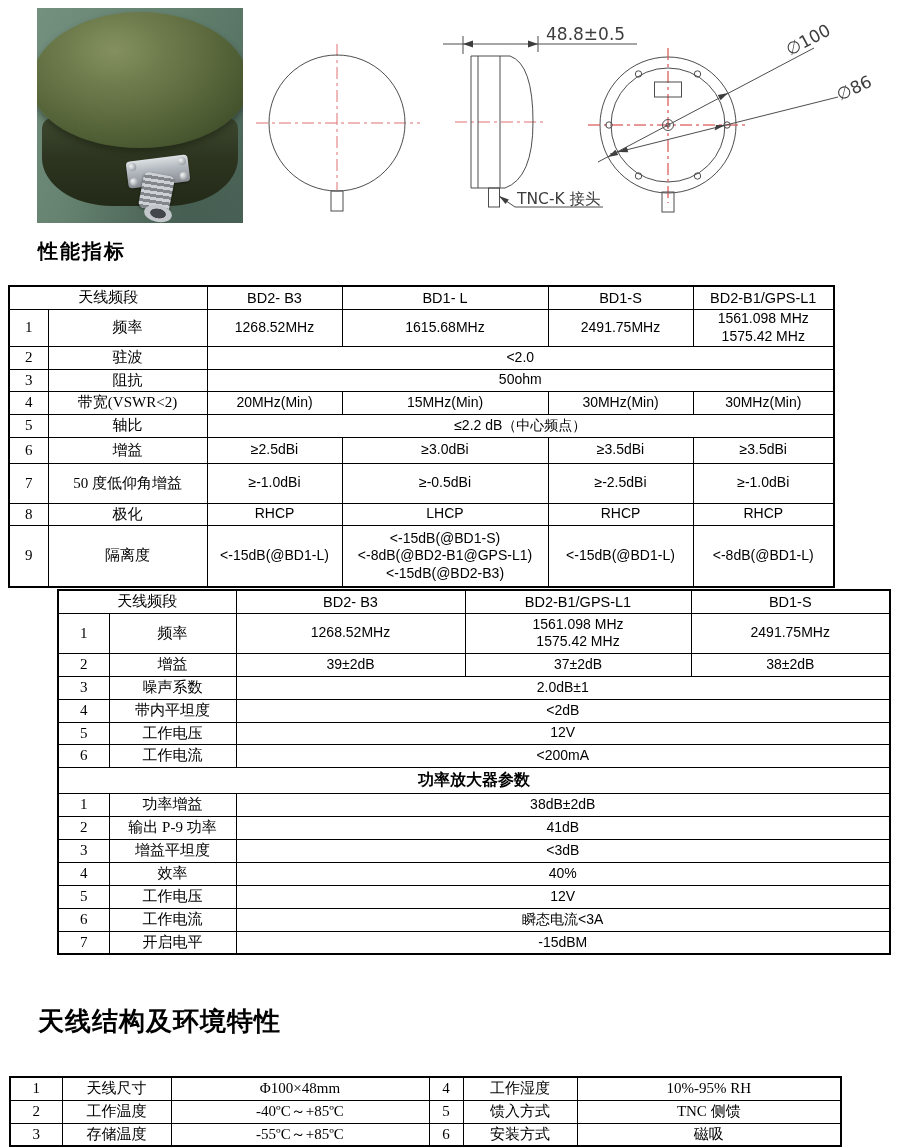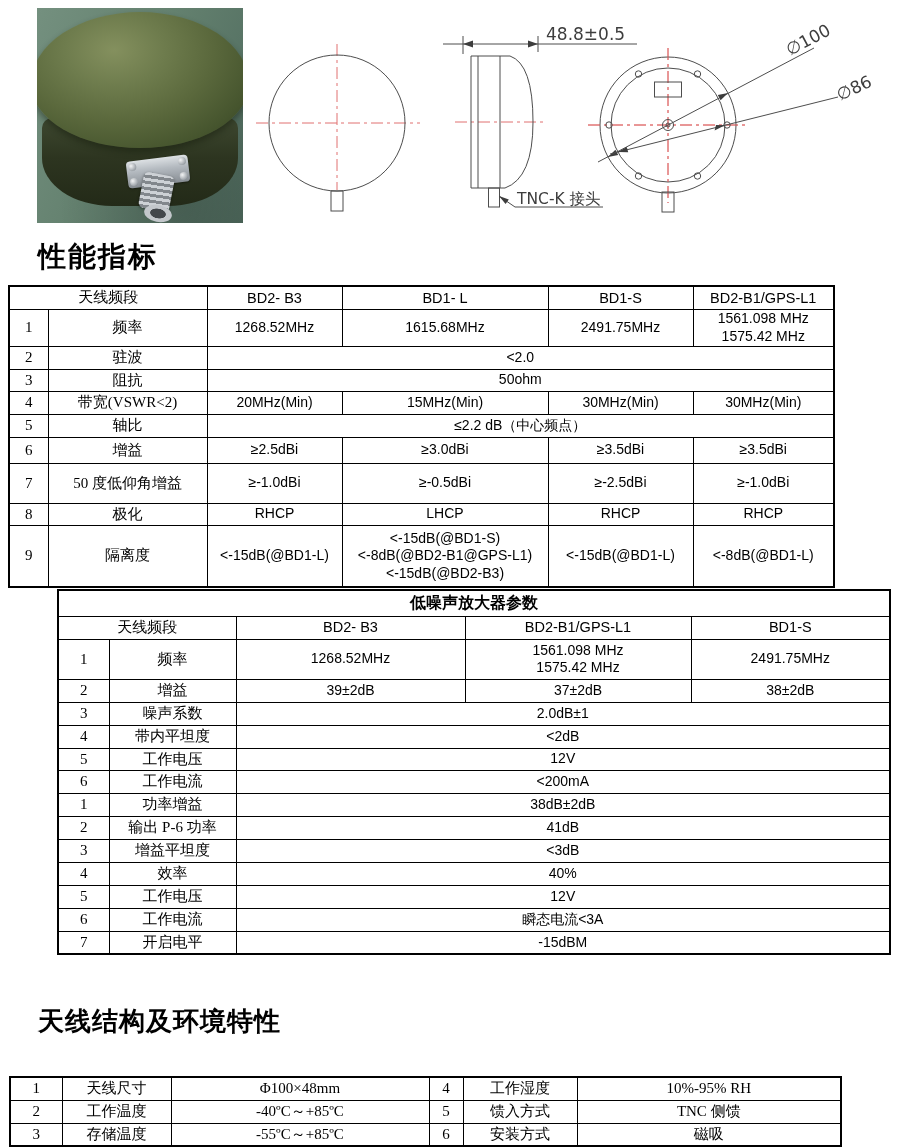--- a/index.html
+++ b/index.html
@@ -29,21 +29,21 @@
   .screw.s3{left:2px;bottom:2px}.screw.s4{right:2px;bottom:2px}
   .conn-barrel{position:absolute;left:104px;top:166px;width:31px;height:36px;border-radius:5px;
        transform:rotate(11deg);
        background:repeating-linear-gradient(178deg,#cdd1d5 0 3px,#82878c 3px 6px);
        box-shadow:0 1px 3px rgba(0,0,0,.45);}
   .conn-tip{position:absolute;left:107px;top:197px;width:28px;height:17px;border-radius:50%;
        transform:rotate(11deg);
        background:radial-gradient(ellipse at 50% 50%,#43474b 0 38%,#c3c7cb 42% 72%,#8d9297 100%);}
 
   
-  .title1{position:absolute;left:38px;top:238px;font-size:28px;font-weight:bold;
+  .title1{position:absolute;left:38px;top:238px;font-size:20px;font-weight:bold;
           font-family:"Liberation Sans",sans-serif;letter-spacing:2px;}
   .title2{position:absolute;left:38px;top:1004px;font-size:26px;font-weight:bold;
           font-family:Liberation Sans, sans-serif;letter-spacing:1px;}
 
   
   table.spec{position:absolute;border-collapse:collapse;table-layout:fixed;
              border:2px solid #000;}
   table.spec td{border:1px solid #000;text-align:center;vertical-align:middle;
                 padding:0 3px;white-space:pre-line;line-height:1.25;overflow:hidden;}
   td.num{font-family:"Liberation Serif",serif;font-size:15px;}
@@ -231,23 +231,20 @@
 
   <table class="spec" id="t2" style="left:57px;top:589px;width:832px;">
     <colgroup>
       <col style="width:51px">
         <col style="width:127px">
         <col style="width:229px">
       <col style="width:226px">
         <col style="width:199px">
     </colgroup>
     <tbody>
-        <tr style="height:26px">
-          <td colspan="5" class="sec">低噪声放大器参数</td>
-        </tr>
     <tr style="height:23px">
       <td colspan="2" class="hd zh">天线频段</td>
       <td class="hd">BD2- B3</td>
       <td class="hd">BD2-B1/GPS-L1</td>
       <td class="hd">BD1-S</td>
     </tr>
     <tr style="height:40px">
       <td class="num">1</td>
           <td class="zh">频率</td>
       <td class="val">1268.52MHz</td>
@@ -275,28 +272,31 @@
     <tr style="height:22px">
       <td class="num">5</td>
           <td class="zh">工作电压</td>
       <td colspan="3" class="val">12V</td>
     </tr>
     <tr style="height:23px">
       <td class="num">6</td>
           <td class="zh">工作电流</td>
       <td colspan="3" class="val">&lt;200mA</td>
     </tr>
+    <tr style="height:26px">
+          <td colspan="5" class="sec">功率放大器参数</td>
+        </tr>
     <tr style="height:23px">
       <td class="num">1</td>
           <td class="zh">功率增益</td>
       <td colspan="3" class="val">38dB±2dB</td>
     </tr>
     <tr style="height:23px">
       <td class="num">2</td>
-          <td class="zh">输出 P-6 功率</td>
+          <td class="zh">输出 P-9 功率</td>
       <td colspan="3" class="val">41dB</td>
     </tr>
     <tr style="height:23px">
       <td class="num">3</td>
           <td class="zh">增益平坦度</td>
       <td colspan="3" class="val">&lt;3dB</td>
     </tr>
     <tr style="height:23px">
       <td class="num">4</td>
           <td class="zh">效率</td>

